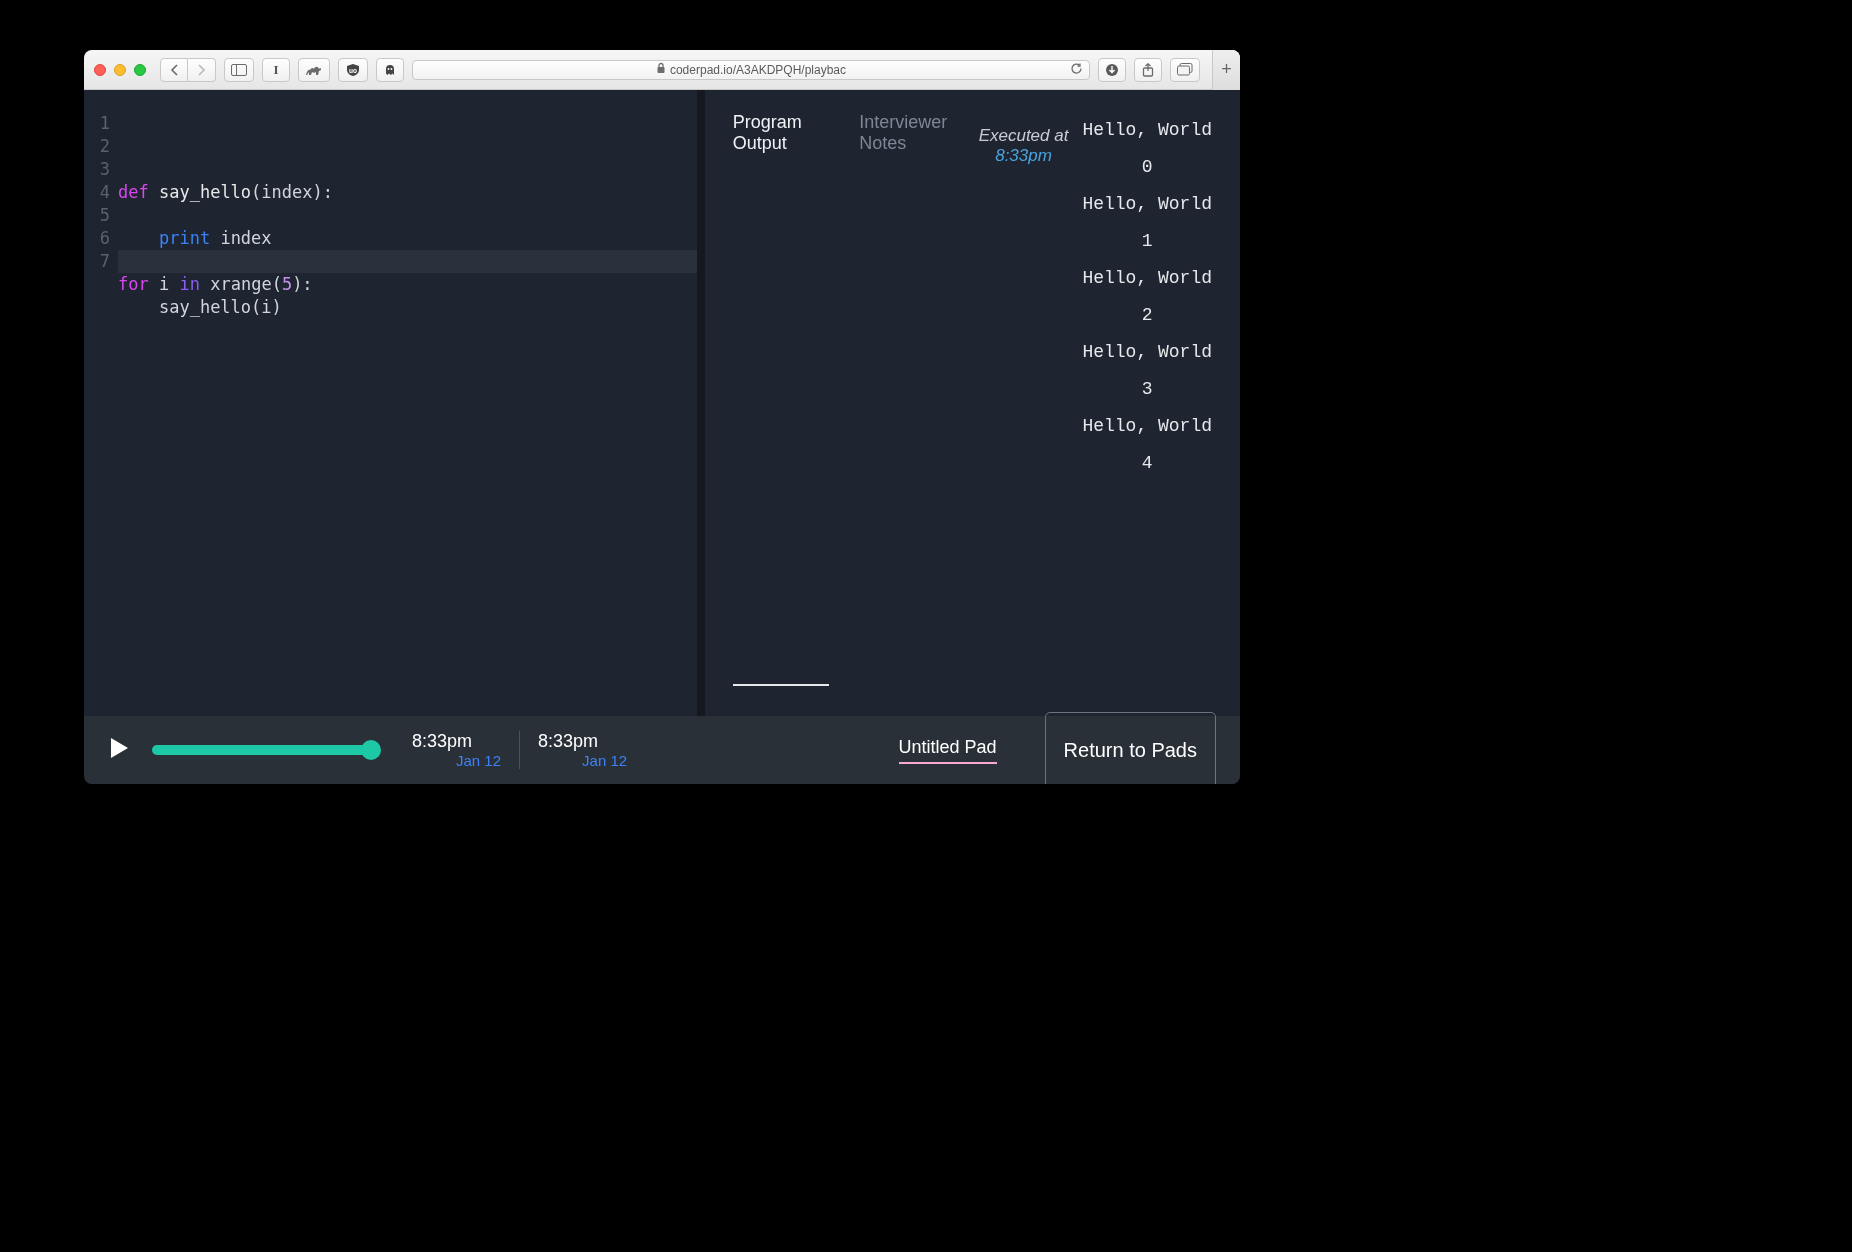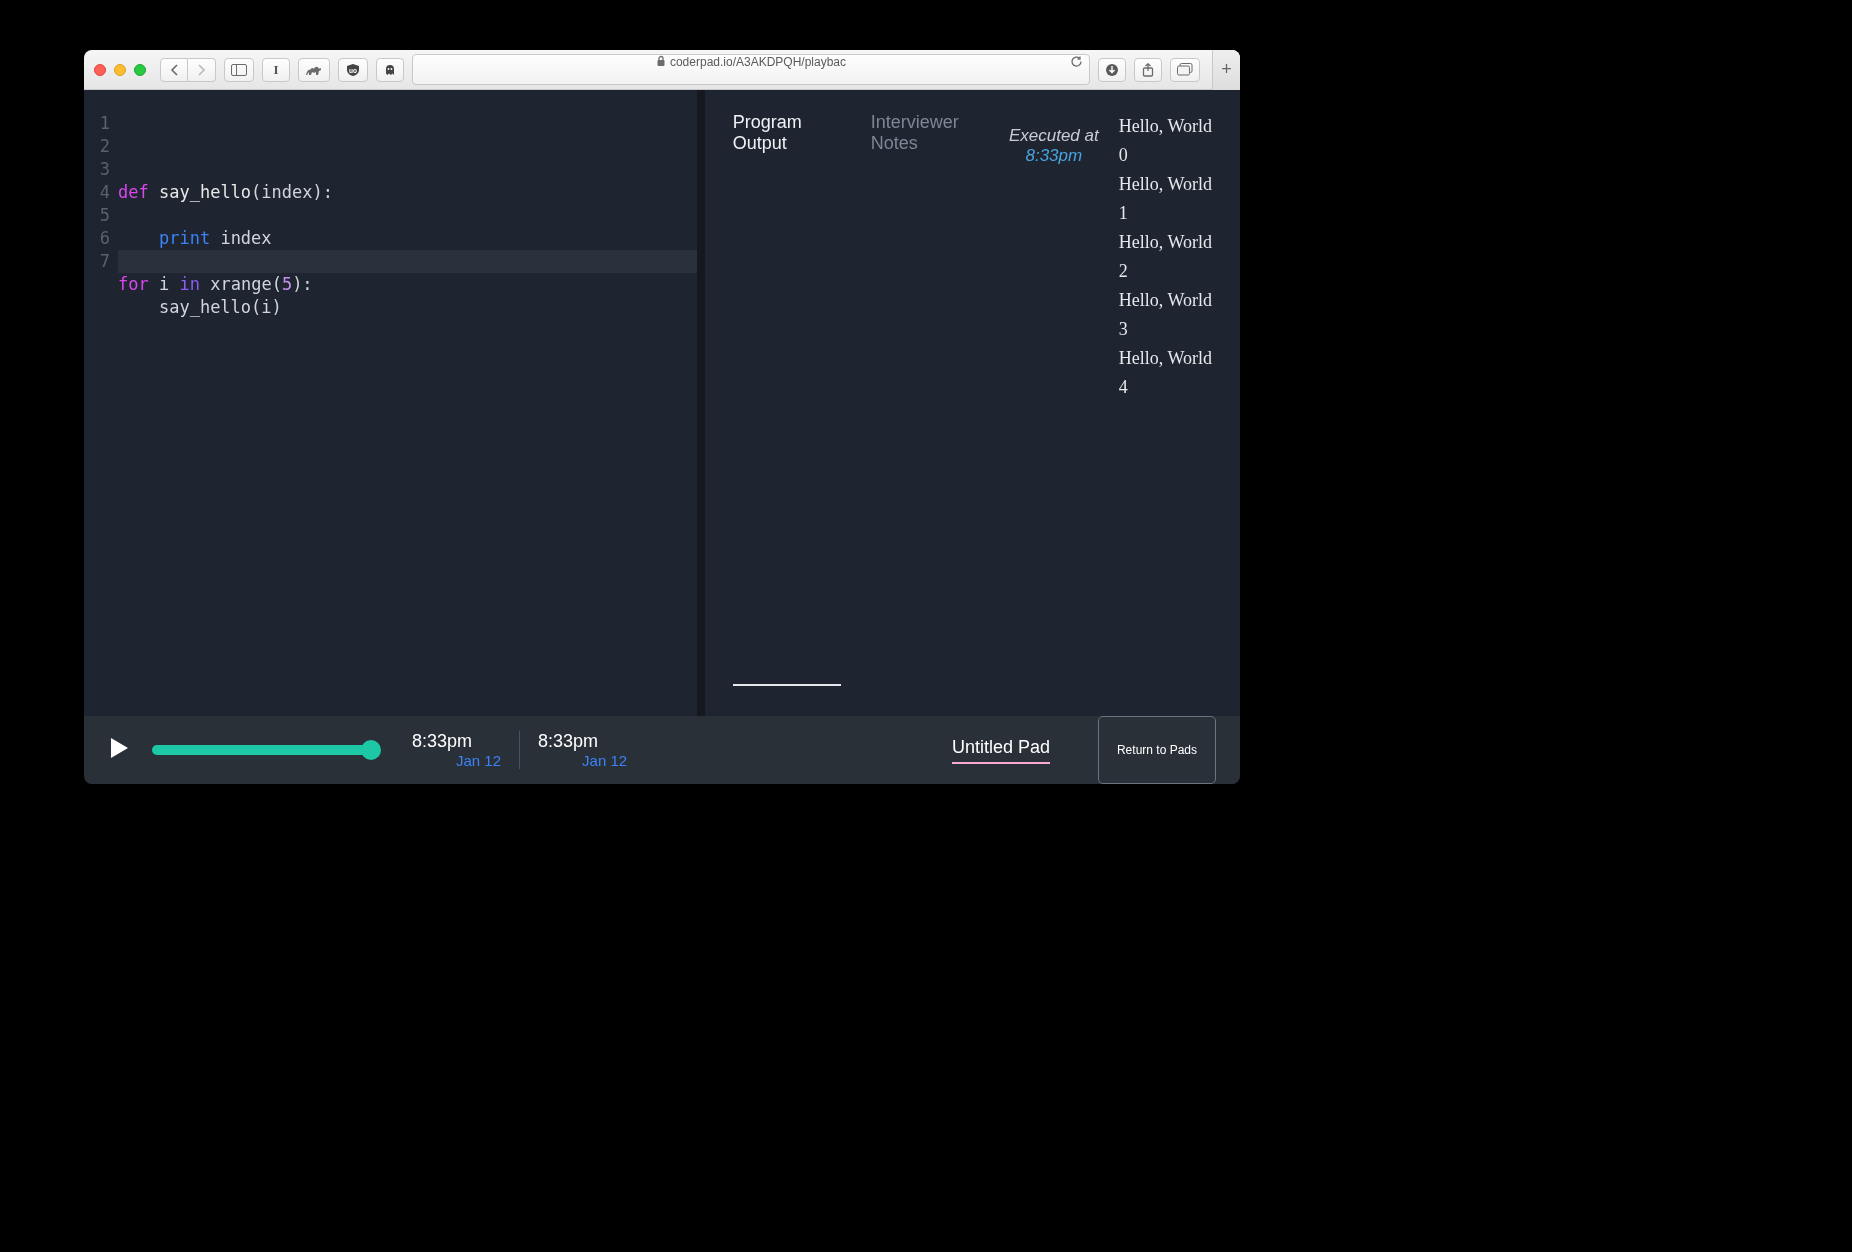--- a/index.html
+++ b/index.html
@@ -46,25 +46,25 @@
     border-radius:4px;
     display:flex;align-items:center;justify-content:center;
     font-size:13px;color:#555;
     padding:0 6px;
   }
   .tbtn.join-l{border-top-right-radius:0;border-bottom-right-radius:0;}
   .tbtn.join-r{border-top-left-radius:0;border-bottom-left-radius:0;border-left:none;}
   .tbtn svg{display:block;}
   .url-bar{
     flex:1;
-    height:31px;
+    height:20px;
     background:linear-gradient(#fefefe,#f2f2f2);
     border:1px solid #c8c8c8;
     border-radius:4px;
-    display:flex;justify-content:center;
+    display:flex;align-items:center;justify-content:center;
     font-size:12px;color:#5b5b5b;
     position:relative;
     padding:0 24px;
     overflow:hidden;
   }
   .url-bar .lock{margin-right:4px;color:#6d6d6d;}
   .url-bar .reload{position:absolute;right:6px;color:#6d6d6d;}
   .newtab{
     width:28px;height:40px;
     background:linear-gradient(#eee,#ddd);
@@ -129,24 +129,25 @@
   }
   .exec .time{color:#4aa3e0;}
   .run-header{
     font-family:"Menlo","Consolas",monospace;
     font-weight:bold;
     font-size:18px;
     letter-spacing:0.2px;
     margin-bottom:10px;
   }
   .stdout{
-    font-family:Liberation Serif, serif;
+    font-family:Liberation Mono, monospace;
     font-size:18px;
-    line-height:29px;
+    line-height:37px;
     white-space:pre;
+    text-align:center;
   }
   
   .bottombar{
     height:68px;
     background:#2a3038;
     display:flex;
     align-items:center;
     padding:0 24px;
     gap:22px;
   }
@@ -171,21 +172,21 @@
   .padname{
     color:#fff;font-size:18px;
     border-bottom:2px solid #f9a8d4;
     padding-bottom:4px;
     margin-right:26px;
   }
   .return{
     background:transparent;
     border:1px solid #6c7480;
     color:#fff;
-    font-size:12px;
+    font-size:20px;
     padding:26px 18px;
     border-radius:5px;
     cursor:pointer;
   }
 </style>
 </head>
 <body>
 
 <div class="window">
 

